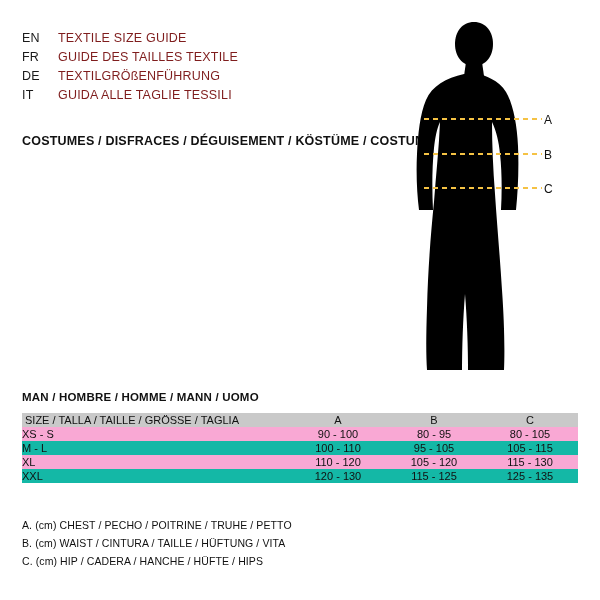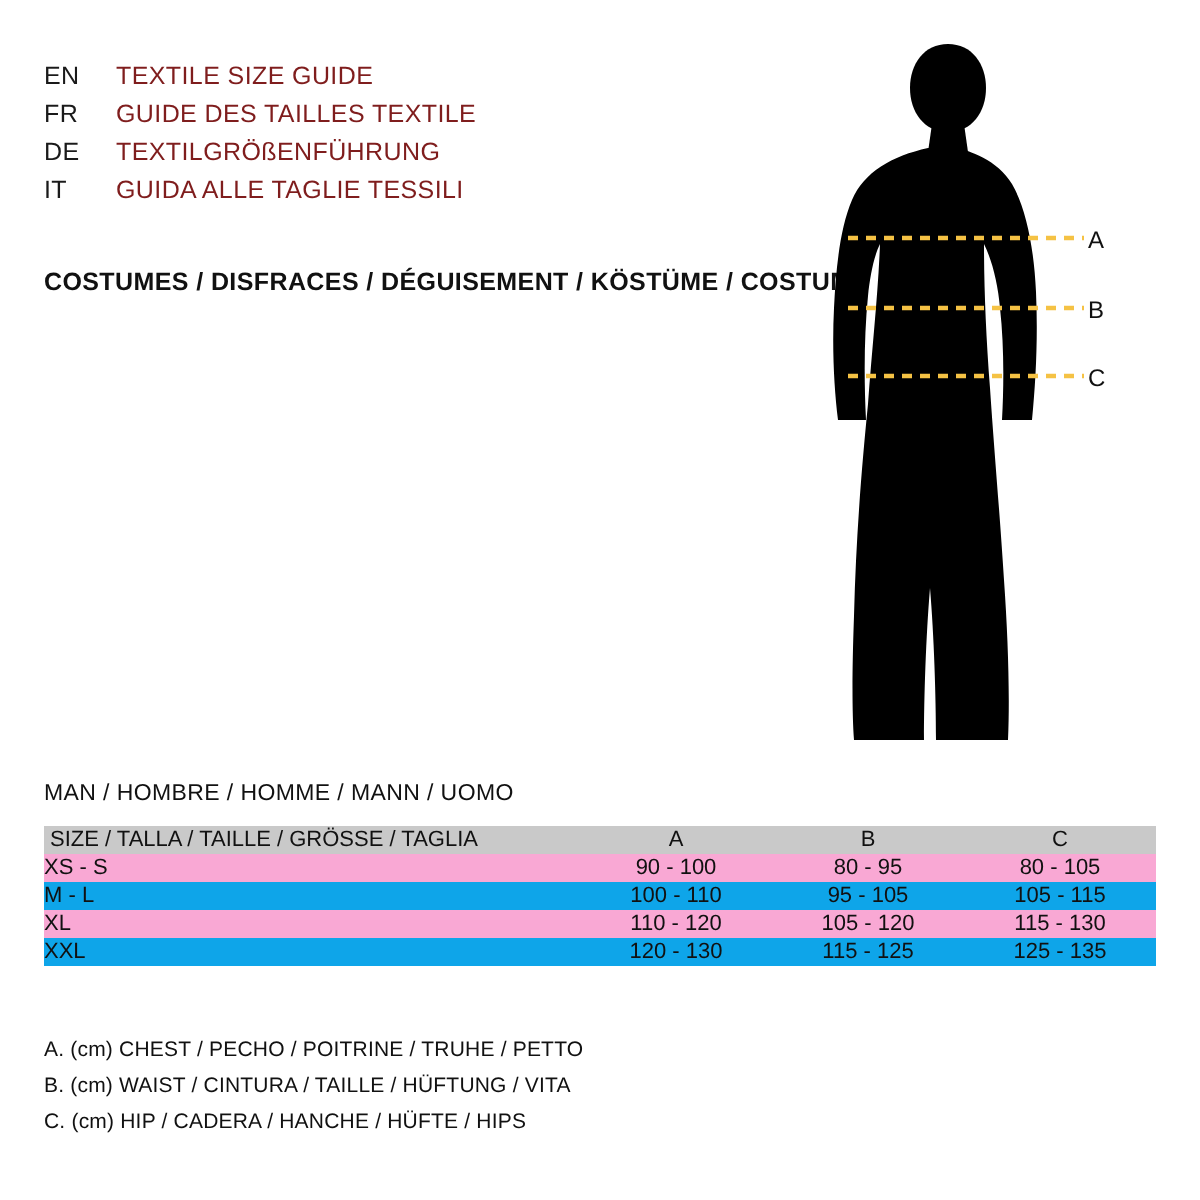--- a/index.html
+++ b/index.html
@@ -74,21 +74,21 @@
   .label-a { left: 144px; top: 95px; }
   .label-b { left: 144px; top: 130px; }
   .label-c { left: 144px; top: 164px; }
 
   
   .man-title {
     position: absolute;
     left: 22px;
     top: 391px;
     font-size: 11.5px;
-    font-weight: normal;
+    font-weight: bold;
     letter-spacing: 0.2px;
     color: #111111;
   }
 
   table.size-table {
     position: absolute;
     left: 22px;
     top: 413px;
     width: 556px;
     border-collapse: collapse;
@@ -107,21 +107,21 @@
   }
   .hdr-row th.lbl {
     text-align: left;
     padding-left: 3px;
     font-weight: normal;
   }
   .hdr-row th.col {
     text-align: center;
     width: 96px;
   }
-  tr.row-dark { background: #0ea5e9; }
+  tr.row-dark { background: #14b8a6; }
   tr.row-light { background: #f9a8d4; }
   td.lbl {
     text-align: left;
     padding-left: 3px;
   }
   td.val {
     text-align: center;
     width: 96px;
   }
 

